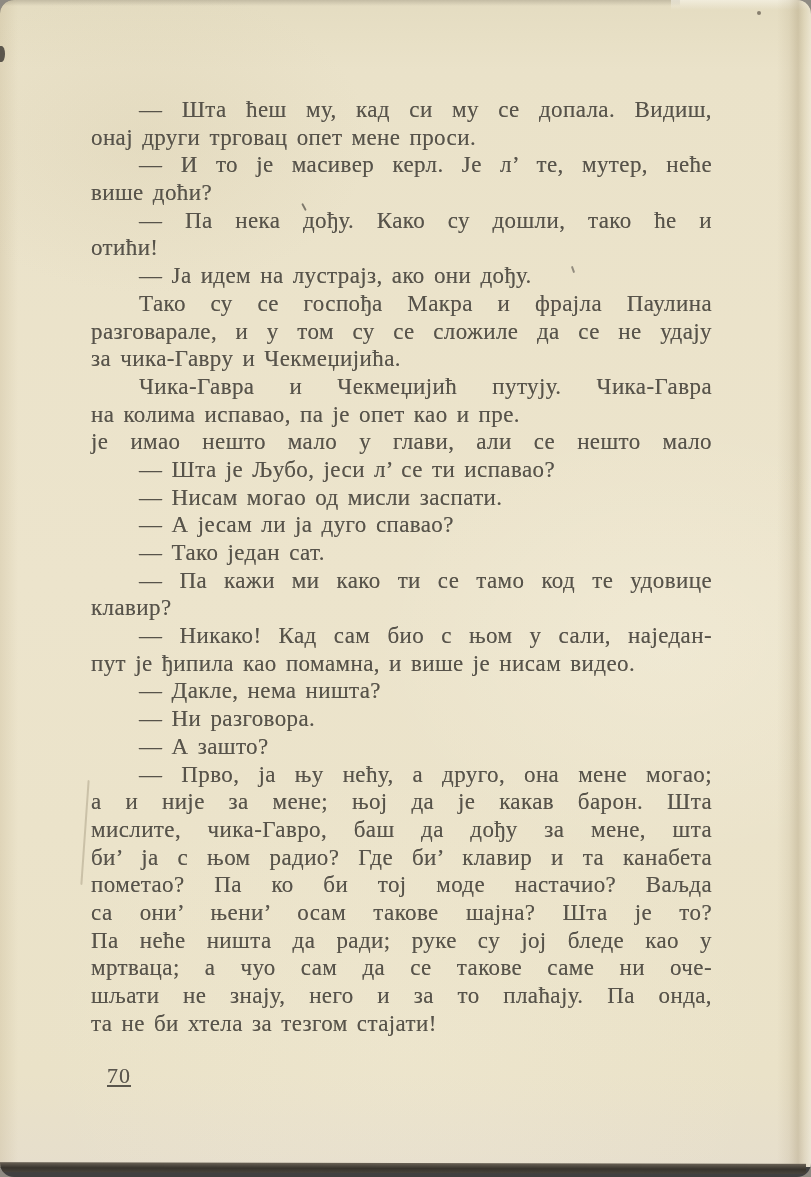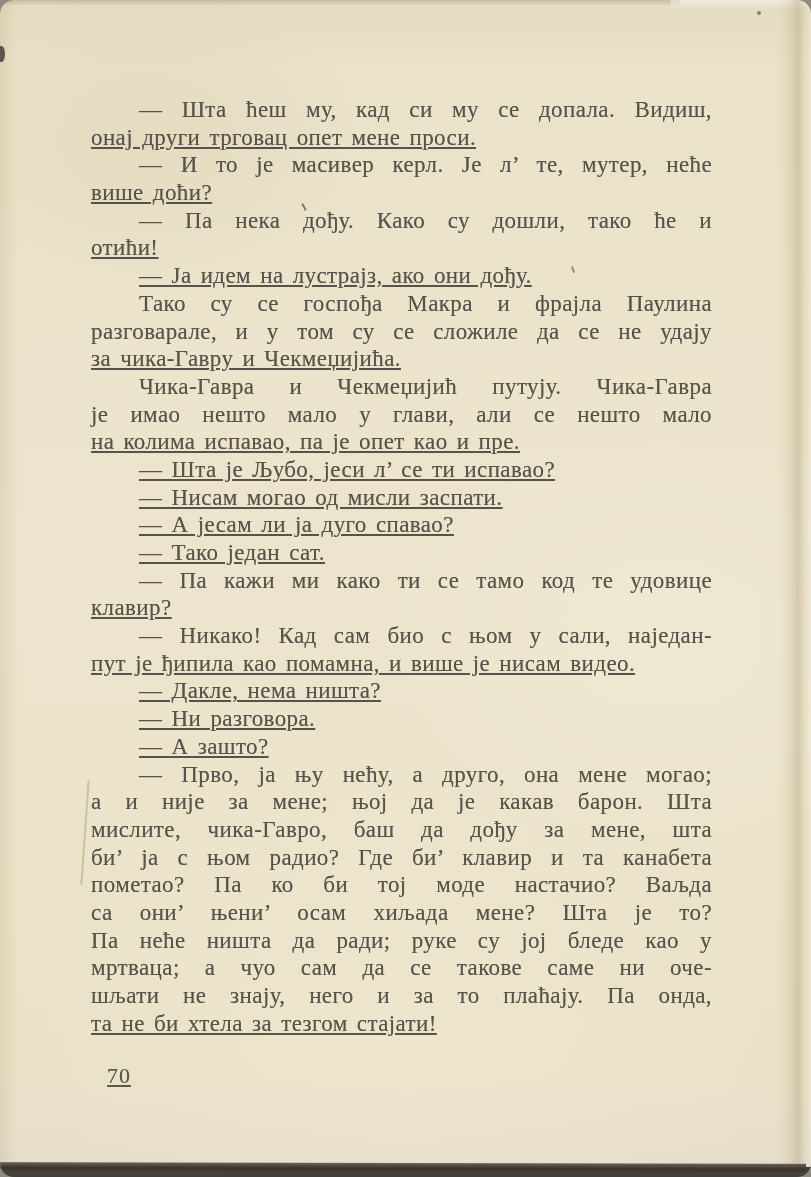--- a/index.html
+++ b/index.html
@@ -74,21 +74,21 @@
   .textblock{
     position:absolute;left:91px;top:96px;width:621px;
     color:#57534a;
     font-size:23px;
     letter-spacing:0.4px;
     word-spacing:3px;
     text-shadow:0 0 0.6px rgba(90,86,78,0.55);
   }
   .line{height:27.7px;line-height:27.7px;white-space:normal;}
   .line.justify{text-align:justify;text-align-last:justify;}
-  .line.left{text-align:left;text-align-last:left;text-decoration:underline;}
+  .line.left{text-align:left;text-align-last:left;}
   .line.indent{padding-left:48px;}
   .pagenum{
     position:absolute;left:107px;top:1063px;
     color:#5a564d;font-size:22px;letter-spacing:1px;
     text-shadow:0 0 0.6px rgba(90,86,78,0.5);
     text-decoration:underline;
   }
 </style>
 </head>
 <body>
@@ -111,39 +111,39 @@
       <div class="line left">онај други трговац опет мене проси.</div>
       <div class="line indent justify">— И то је масивер керл. Је л’ те, мутер, неће</div>
       <div class="line left">више доћи?</div>
       <div class="line indent justify">— Па нека дођу. Како су дошли, тако ће и</div>
       <div class="line left">отићи!</div>
       <div class="line indent left">— Ја идем на лустрајз, ако они дођу.</div>
       <div class="line indent justify">Тако су се госпођа Макра и фрајла Паулина</div>
       <div class="line justify">разговарале, и у том су се сложиле да се не удају</div>
       <div class="line left">за чика-Гавру и Чекмеџијића.</div>
       <div class="line indent justify">Чика-Гавра и Чекмеџијић путују. Чика-Гавра</div>
+      <div class="line left">на колима испавао, па је опет као и пре.</div>
       <div class="line justify">је имао нешто мало у глави, али се нешто мало</div>
-      <div class="line left">на колима испавао, па је опет као и пре.</div>
       <div class="line indent left">— Шта је Љубо, јеси л’ се ти испавао?</div>
       <div class="line indent left">— Нисам могао од мисли заспати.</div>
       <div class="line indent left">— А јесам ли ја дуго спавао?</div>
       <div class="line indent left">— Тако један сат.</div>
       <div class="line indent justify">— Па кажи ми како ти се тамо код те удовице</div>
       <div class="line left">клавир?</div>
       <div class="line indent justify">— Никако! Кад сам био с њом у сали, наједан-</div>
       <div class="line left">пут је ђипила као помамна, и више је нисам видео.</div>
       <div class="line indent left">— Дакле, нема ништа?</div>
       <div class="line indent left">— Ни разговора.</div>
       <div class="line indent left">— А зашто?</div>
       <div class="line indent justify">— Прво, ја њу нећу, а друго, она мене могао;</div>
       <div class="line justify">а и није за мене; њој да је какав барон. Шта</div>
       <div class="line justify">мислите, чика-Гавро, баш да дођу за мене, шта</div>
       <div class="line justify">би’ ја с њом радио? Где би’ клавир и та канабета</div>
       <div class="line justify">пометао? Па ко би тој моде настачио? Ваљда</div>
-      <div class="line justify">са они’ њени’ осам хиљада мене? Шта је то?</div>
+      <div class="line justify">са они’ њени’ осам такове шајна? Шта је то?</div>
       <div class="line justify">Па неће ништа да ради; руке су јој бледе као у</div>
       <div class="line justify">мртваца; а чуо сам да се такове саме ни оче-</div>
       <div class="line justify">шљати не знају, него и за то плаћају. Па онда,</div>
       <div class="line left">та не би хтела за тезгом стајати!</div>
     </div>
 
     <div class="pagenum">70</div>
   </div>
 
   <div class="shadow-strip"></div>

